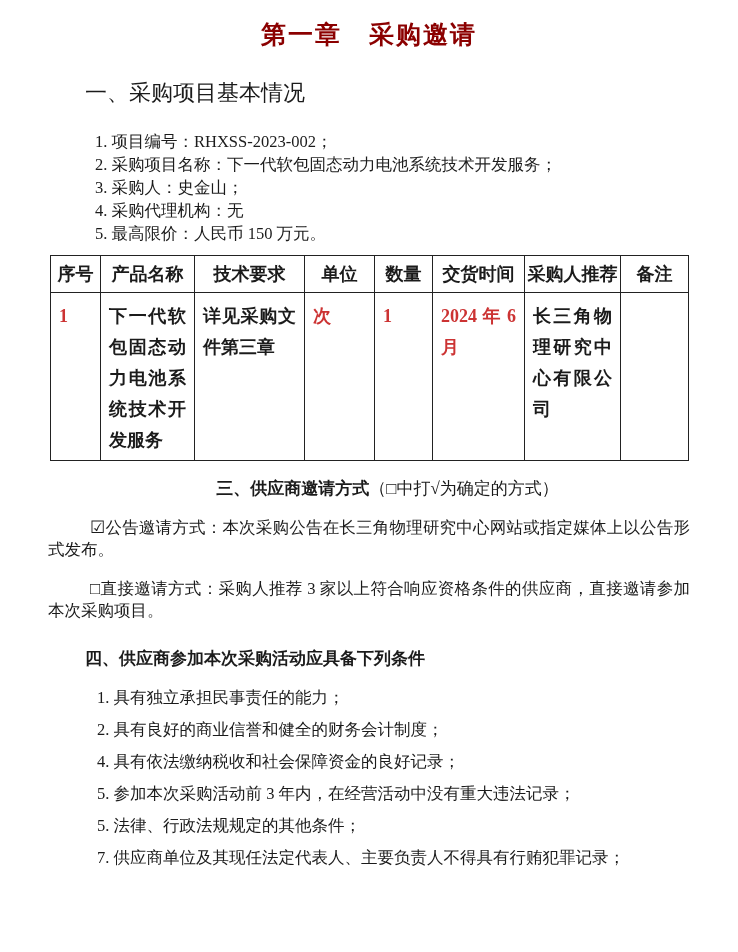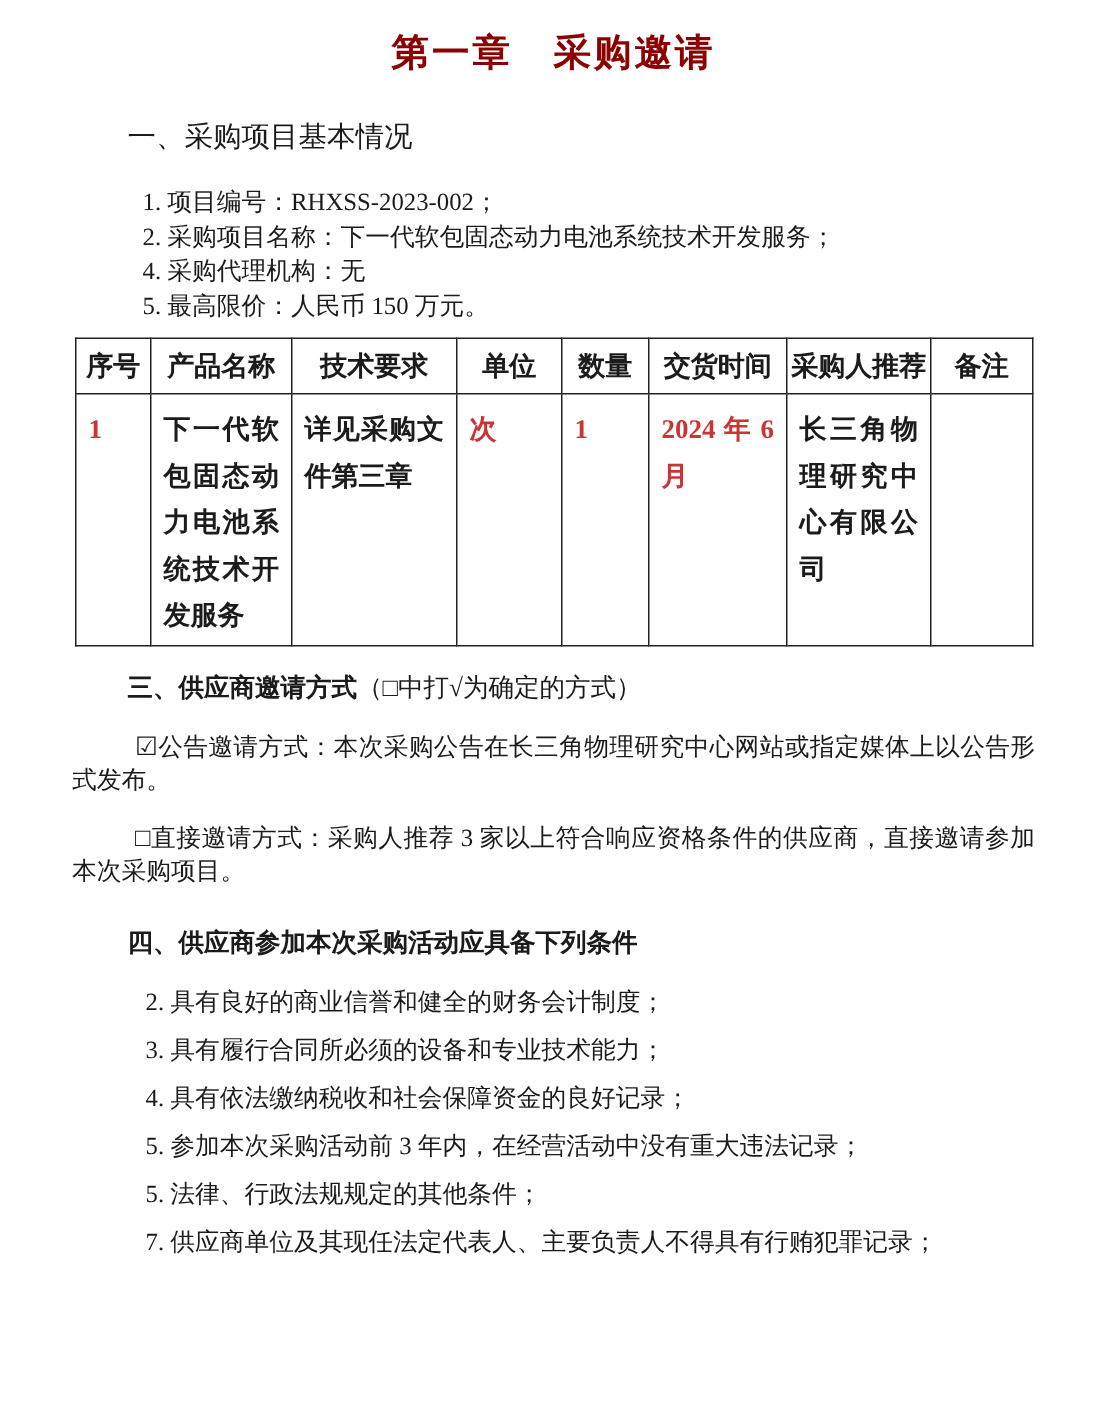--- a/index.html
+++ b/index.html
@@ -17,60 +17,61 @@
   }
   .page{width:738px;height:856px;padding:8px 48px 0 48px;border-radius:12px;}
   .hei{font-family:"Liberation Sans","DejaVu Sans",sans-serif;font-weight:bold;}
 
   .doc-title{
     margin:10px 0 0;text-align:center;font-size:25px;letter-spacing:2px;
     color:var(--title-color);
     font-family:"Liberation Sans","DejaVu Sans",sans-serif;font-weight:bold;
   }
 
-  .s1-heading{margin-top:27px;padding-left:37px;font-weight:normal;font-size:19px;}
+  .s1-heading{margin-top:27px;padding-left:37px;font-weight:normal;font-size:22px;}
   .s1-items{margin-top:10px;}
   .s1-items p{margin:0;line-height:23px;text-indent:47px;}
 
   .s2-heading{margin-top:14px;padding-left:37px;font-size:17px;}
 
   table.spec{
     border-collapse:collapse;table-layout:fixed;width:638px;
     margin:10px 0 0 2px;
   }
   table.spec th,table.spec td{
     border:1px solid var(--line);font-weight:bold;font-size:18px;
   }
   table.spec thead th{height:37px;text-align:center;vertical-align:middle;padding:0 2px;}
   table.spec tbody td{
     vertical-align:top;padding:8px 8px 4px;line-height:31px;
     text-align:justify;text-justify:inter-character;
   }
   .red{color:var(--accent-red);}
 
-  .s3-heading{margin-top:16px;padding-left:37px;font-size:17px;}
+  .s3-heading{margin-top:16px;padding-left:37px;font-size:17px;text-align:center;}
   .s3-heading .note{font-family:"Liberation Serif","DejaVu Serif",serif;font-weight:normal;}
 
   .para{margin:17px 0 0;line-height:22px;text-indent:42px;text-align:justify;text-justify:inter-ideograph;}
   .para .cbx{font-size:17px;}
 
   .s4-heading{margin-top:25px;padding-left:37px;font-size:17px;}
   .s4-items p{margin:11px 0 0;line-height:21px;text-indent:49px;text-align:justify;}
 </style>
 </head>
 <body>
 
 <div class="page">
 
   <h1 class="doc-title">第一章　采购邀请</h1>
 
   <p class="s1-heading">一、采购项目基本情况</p>
   <div class="s1-items">
     <p>1. 项目编号：RHXSS-2023-002；</p>
     <p>2. 采购项目名称：下一代软包固态动力电池系统技术开发服务；</p>
+    <p>3. 采购人：史金山；</p>
     <p>4. 采购代理机构：无</p>
     <p>5. 最高限价：人民币 150 万元。</p>
   </div>
 
 
   <table class="spec">
     <colgroup>
       <col style="width:50px">
         <col style="width:94px">
         <col style="width:110px">
@@ -107,22 +108,22 @@
   </table>
 
   <p class="s3-heading"><span class="hei">三、供应商邀请方式</span><span class="note">（□中打√为确定的方式）</span></p>
 
   <p class="para"><span class="cbx">☑</span><span>公告邀请方式：本次采购公告在长三角物理研究中心网站或指定媒体上以公告形式发布。</span></p>
 
   <p class="para"><span class="cbx">□</span><span>直接邀请方式：采购人推荐 3 家以上符合响应资格条件的供应商，直接邀请参加本次采购项目。</span></p>
 
   <p class="s4-heading hei">四、供应商参加本次采购活动应具备下列条件</p>
   <div class="s4-items">
+    <p>1. 具有独立承担民事责任的能力；</p>
     <p>2. 具有良好的商业信誉和健全的财务会计制度；</p>
-    <p>3. 具有履行合同所必须的设备和专业技术能力；</p>
     <p>4. 具有依法缴纳税收和社会保障资金的良好记录；</p>
     <p>5. 参加本次采购活动前 3 年内，在经营活动中没有重大违法记录；</p>
     <p>5. 法律、行政法规规定的其他条件；</p>
     <p>7. 供应商单位及其现任法定代表人、主要负责人不得具有行贿犯罪记录；</p>
 
   </div>
 
 </div>
 
 </body></html>

